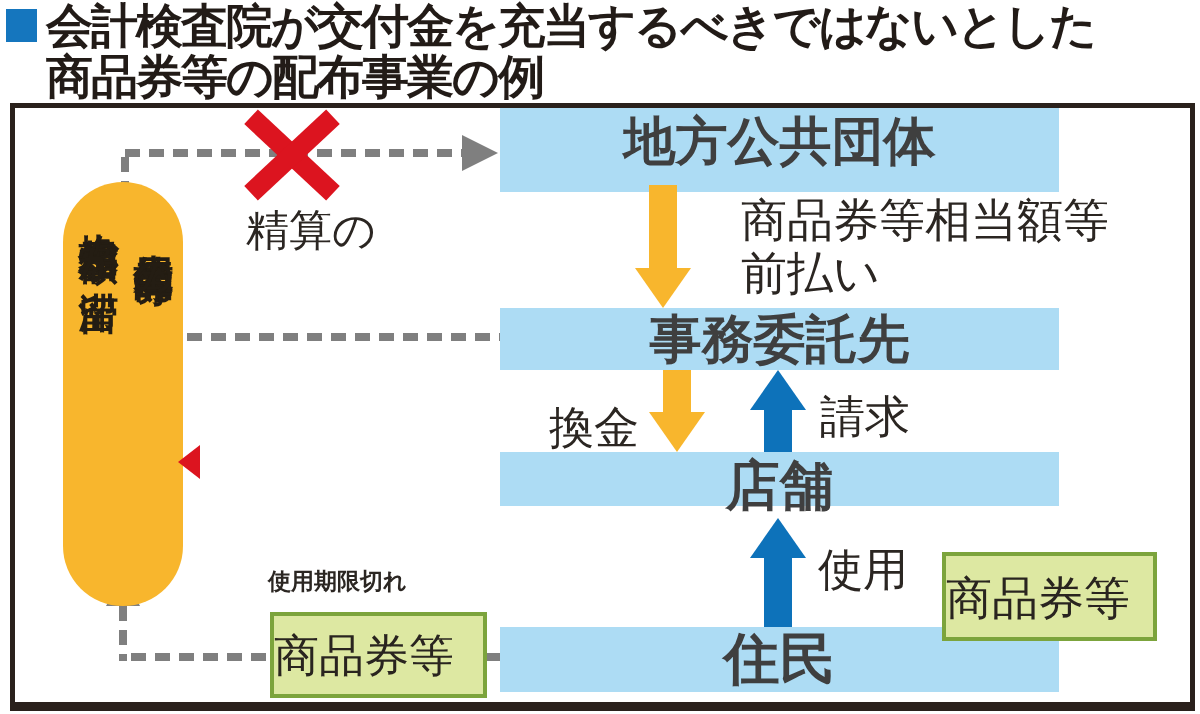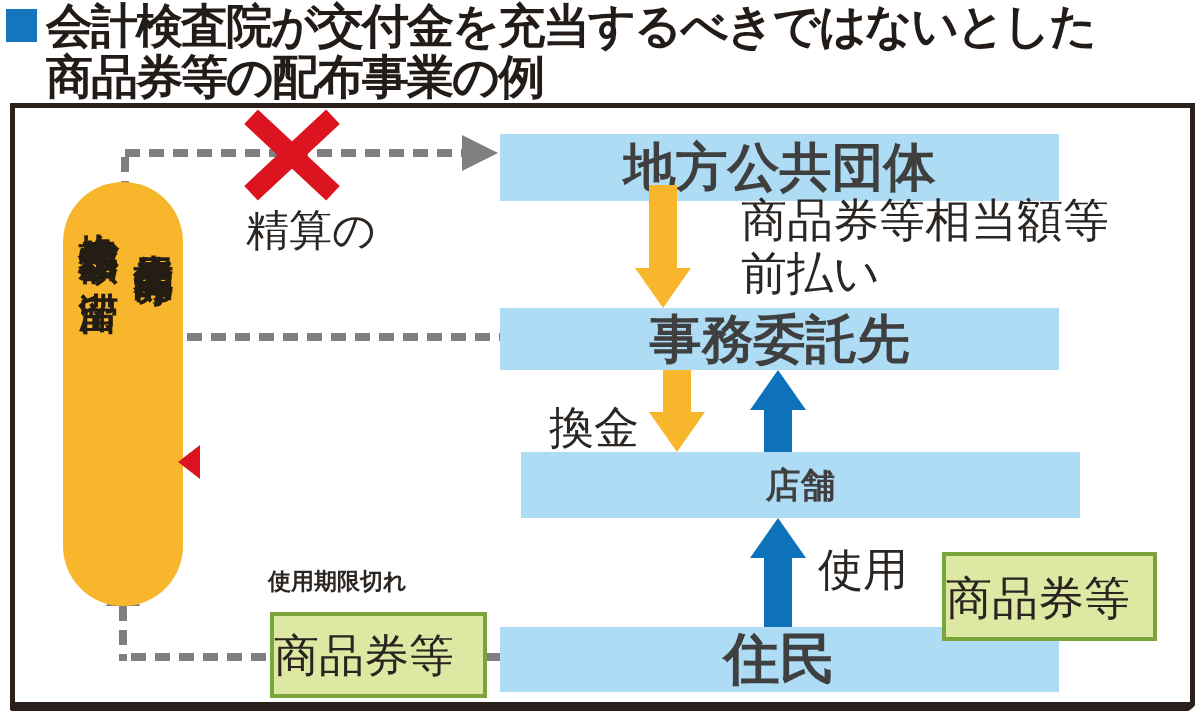--- a/index.html
+++ b/index.html
@@ -1,33 +1,32 @@
 <!DOCTYPE html>
 <html><head>
 <meta charset="utf-8">
 <style>
   html,body{margin:0;padding:0;background:#ffffff;}
   .stage{
     position:relative;width:1200px;height:714px;overflow:hidden;background:#ffffff;
     font-family:"Liberation Sans","DejaVu Sans",sans-serif;
-    border-radius:23px;
   }
   
   .title-square{position:absolute;left:6px;top:9px;width:31px;height:33px;background:#1576be;}
   .title{position:absolute;left:46px;top:0px;color:#221b17;font-weight:900;
          font-size:47px;line-height:51px;letter-spacing:-2px;white-space:nowrap;}
   
   .frame{position:absolute;left:10px;top:103px;width:1185px;height:608px;
          border:5px solid #2a211c;border-bottom-width:9px;box-sizing:border-box;background:transparent;z-index:1;}
   
   .bluebox{position:absolute;left:500px;width:559px;background:#addcf4;color:#3f3f3f;
            font-weight:900;text-align:center;z-index:3;}
-  .bb1{top:134px;height:67px;font-size:52px;line-height:66px;}
+  .bb1{top:108px;height:84px;font-size:52px;line-height:66px;}
   .bb2{top:308px;height:62px;font-size:52px;line-height:62px;}
-  .bb3{top:452px;height:66px;font-size:35px;line-height:66px;margin-left:21px;}
+  .bb3{top:452px;height:54px;font-size:54px;line-height:66px;}
   .bb4{top:627px;height:65px;font-size:56px;line-height:64px;}
   
   .shaft{position:absolute;z-index:4;}
   .head{position:absolute;width:0;height:0;z-index:4;}
   .y{background:#f8b62d;}
   .head-down-y{border-left:28px solid transparent;border-right:28px solid transparent;border-top:40px solid #f8b62d;}
   .b{background:#0d72ba;}
   .head-up-b{border-left:28px solid transparent;border-right:28px solid transparent;border-bottom:40px solid #0d72ba;}
   
   .dash-h{position:absolute;height:8px;z-index:2;
@@ -105,20 +104,21 @@
   <div class="head head-up-b" style="left:750px;top:370px;"></div>
   <div class="shaft b" style="left:764px;top:410px;width:28px;height:42px;"></div>
   <div class="head head-up-b" style="left:750px;top:518px;"></div>
   <div class="shaft b" style="left:764px;top:558px;width:28px;height:69px;"></div>
 
   <div class="lbl pay">
     <div>商品券等相当額等</div>
     <div>前払い</div>
   </div>
   <div class="lbl kankin">換金</div>
+  <div class="lbl seikyu">請求</div>
   <div class="lbl shiyou">使用</div>
 
   <div class="xmark">
     <div class="xbar r1"></div>
     <div class="xbar r2"></div>
   </div>
   <div class="lbl settle">
     <div>精算の</div>
   </div>
 

